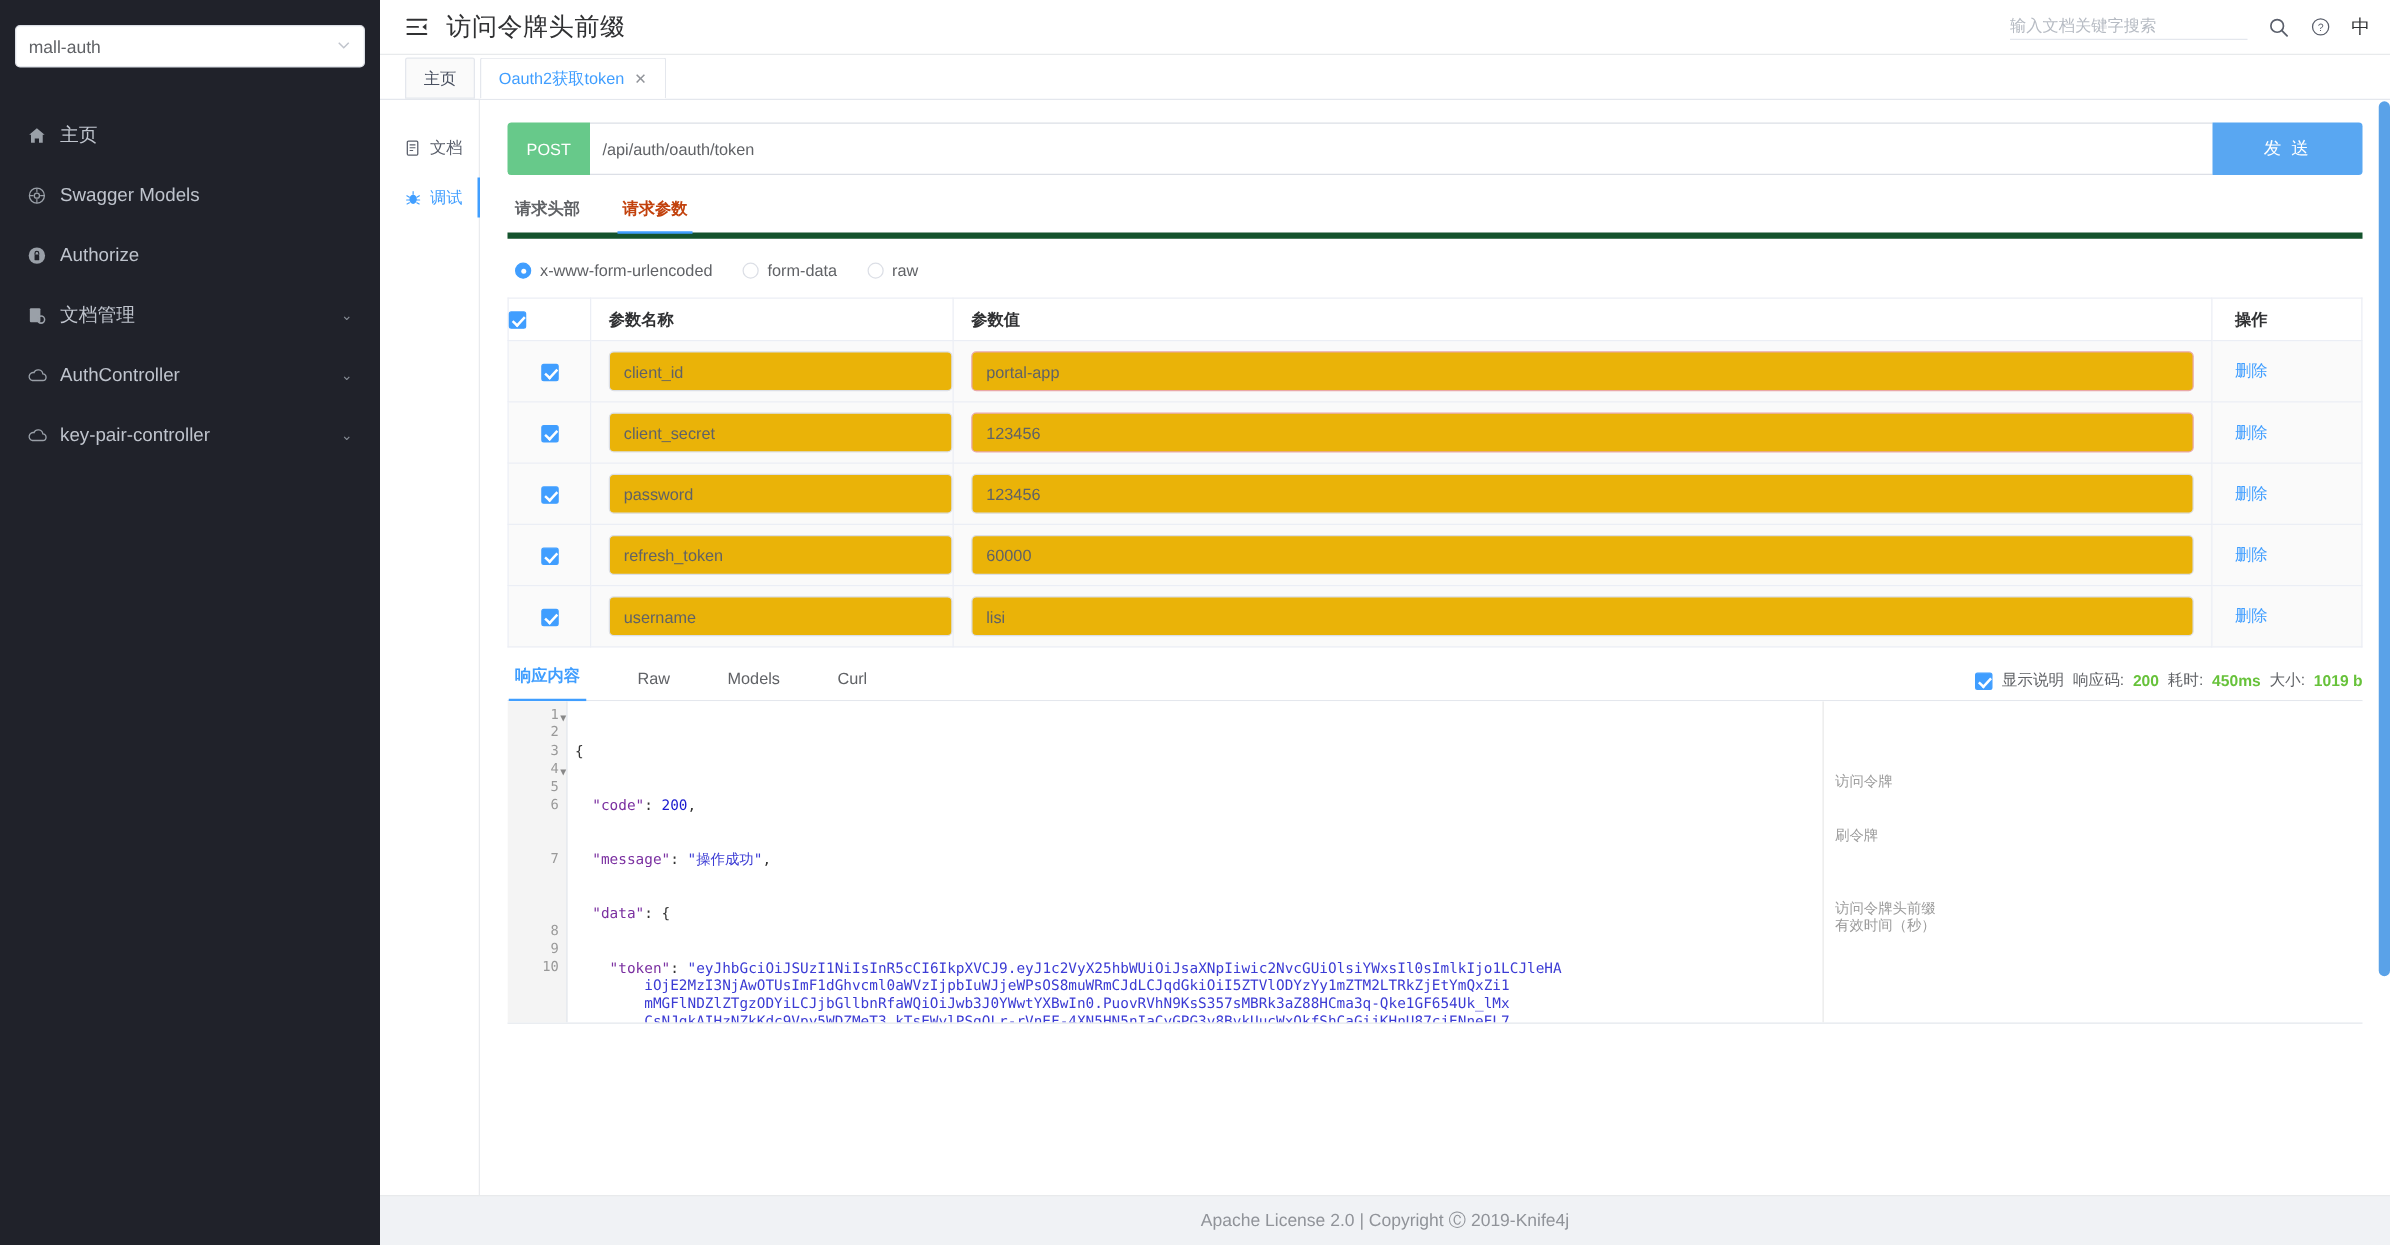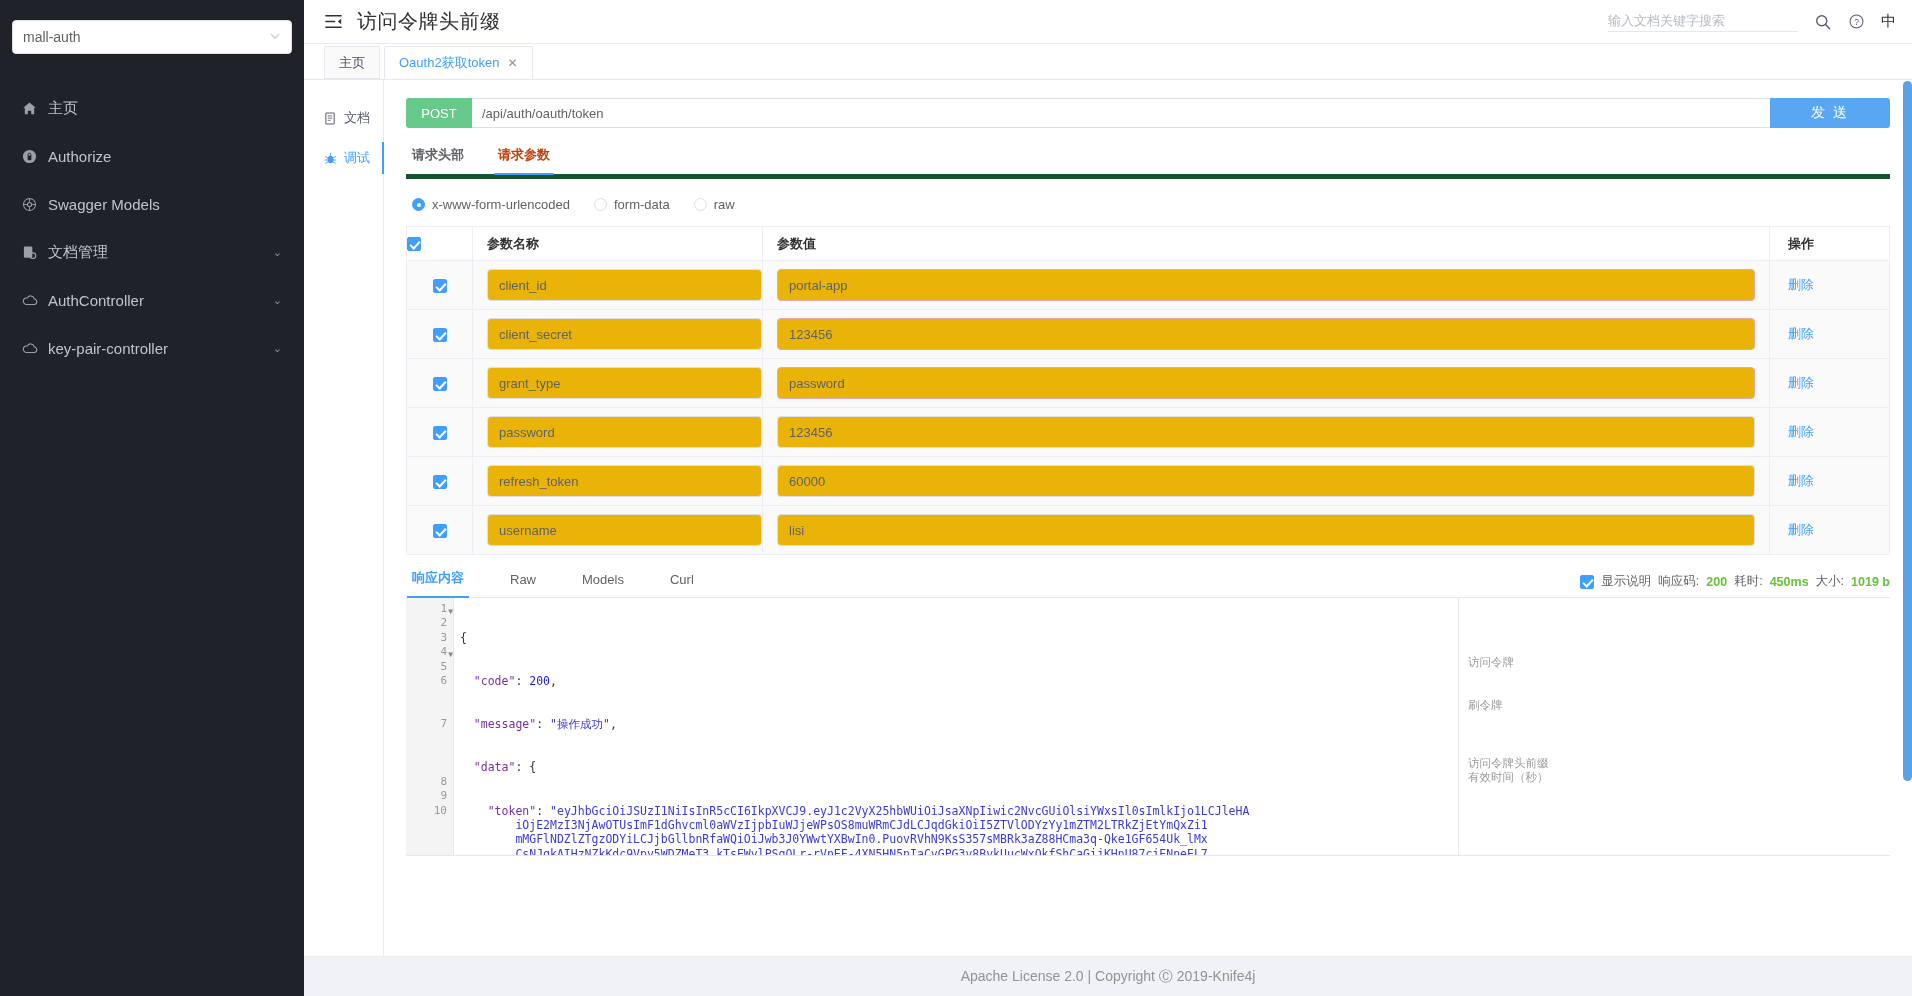--- a/index.html
+++ b/index.html
@@ -78,21 +78,21 @@
   }
   .imenu-item.active { color:#409eff; }
   .imenu-item.active::after {
     content:""; position:absolute; right:-1px; top:4px; bottom:4px; width:2px; background:#409eff;
   }
   .imenu-item .mi { font-size:12px; display:flex; align-items:center; }
 
   
   .content { flex:1 1 auto; min-width:0; padding:18px 22px 0 22px; overflow:hidden; position:relative; }
 
-  .url-row { display:flex; height:30px; margin-bottom:18px; }
+  .url-row { display:flex; height:42px; margin-bottom:18px; }
   .method {
     width:66px; flex:0 0 66px; background:#67c98a; color:#fff; font-size:13px;
     display:flex; align-items:center; justify-content:center; border-radius:3px 0 0 3px;
   }
   .url-input {
     flex:1 1 auto; border:1px solid #dcdfe6; border-left:0; border-right:0;
     display:flex; align-items:center; padding:0 10px; font-size:13px; color:#606266;
   }
   .send-btn {
     width:120px; flex:0 0 120px; background:#59a7f2; color:#fff; font-size:14px;
@@ -226,38 +226,38 @@
               <path d="M8 1.6 1.4 7.2h1.6V14h3.2v-3.6h3.6V14h3.2V7.2h1.6z" fill="#9aa0a8"></path>
             </svg>
         </span>
         <span class="nlabel">主页</span>
         <span class="narrow"></span>
       </div>
 
       <div class="nav-item">
         <span class="nico">
           <svg width="15" height="15" viewBox="0 0 16 16">
+              <circle cx="8" cy="8" r="6.4" fill="none" stroke="#9aa0a8" stroke-width="1.1"></circle>
+              <circle cx="8" cy="8" r="2.2" fill="none" stroke="#9aa0a8" stroke-width="1.1"></circle>
+              <path d="M8 1.6v3.6M8 10.8v3.6M1.6 8h3.6M10.8 8h3.6" stroke="#9aa0a8" stroke-width="1"></path>
+            </svg>
+        </span>
+        <span class="nlabel">Swagger Models</span>
+        <span class="narrow"></span>
+      </div>
+
+      <div class="nav-item">
+        <span class="nico">
+          <svg width="15" height="15" viewBox="0 0 16 16">
               <circle cx="8" cy="8" r="7" fill="#9aa0a8"></circle>
               <rect x="6" y="7" width="4" height="5" rx="1" fill="#20222a"></rect>
               <path d="M6.4 7.2V6a1.6 1.6 0 0 1 3.2 0v1.2" fill="none" stroke="#20222a" stroke-width="1"></path>
             </svg>
         </span>
         <span class="nlabel">Authorize</span>
-        <span class="narrow"></span>
-      </div>
-
-      <div class="nav-item">
-        <span class="nico">
-          <svg width="15" height="15" viewBox="0 0 16 16">
-              <circle cx="8" cy="8" r="6.4" fill="none" stroke="#9aa0a8" stroke-width="1.1"></circle>
-              <circle cx="8" cy="8" r="2.2" fill="none" stroke="#9aa0a8" stroke-width="1.1"></circle>
-              <path d="M8 1.6v3.6M8 10.8v3.6M1.6 8h3.6M10.8 8h3.6" stroke="#9aa0a8" stroke-width="1"></path>
-            </svg>
-        </span>
-        <span class="nlabel">Swagger Models</span>
         <span class="narrow"></span>
       </div>
 
       <div class="nav-item">
         <span class="nico">
           <svg width="15" height="15" viewBox="0 0 16 16">
               <rect x="2" y="1.6" width="9" height="12" rx="1" fill="#9aa0a8"></rect>
               <circle cx="11.6" cy="11.4" r="3" fill="none" stroke="#9aa0a8" stroke-width="1.3"></circle>
             </svg>
         </span>
@@ -400,26 +400,20 @@
               <td class="c-op"><span class="del-link">删除</span></td>
             </tr>
             <tr class="prow">
               <td class="c-check"><span class="cbx"></span></td>
               <td class="c-name"><input class="pinput" value="client_secret" style=""></td>
               <td class="c-val"><input class="pinput warn" value="123456" style=""></td>
               <td class="c-op"><span class="del-link">删除</span></td>
             </tr>
             <tr class="prow">
               <td class="c-check"><span class="cbx"></span></td>
-              <td class="c-name"><input class="pinput" value="grant_type" style=""></td>
-              <td class="c-val"><input class="pinput warn" value="password" style=""></td>
-              <td class="c-op"><span class="del-link">删除</span></td>
-            </tr>
-            <tr class="prow">
-              <td class="c-check"><span class="cbx"></span></td>
               <td class="c-name"><input class="pinput" value="password" style=""></td>
               <td class="c-val"><input class="pinput" value="123456" style=""></td>
               <td class="c-op"><span class="del-link">删除</span></td>
             </tr>
             <tr class="prow">
               <td class="c-check"><span class="cbx"></span></td>
               <td class="c-name"><input class="pinput" value="refresh_token" style=""></td>
               <td class="c-val"><input class="pinput" value="60000" style=""></td>
               <td class="c-op"><span class="del-link">删除</span></td>
             </tr>

